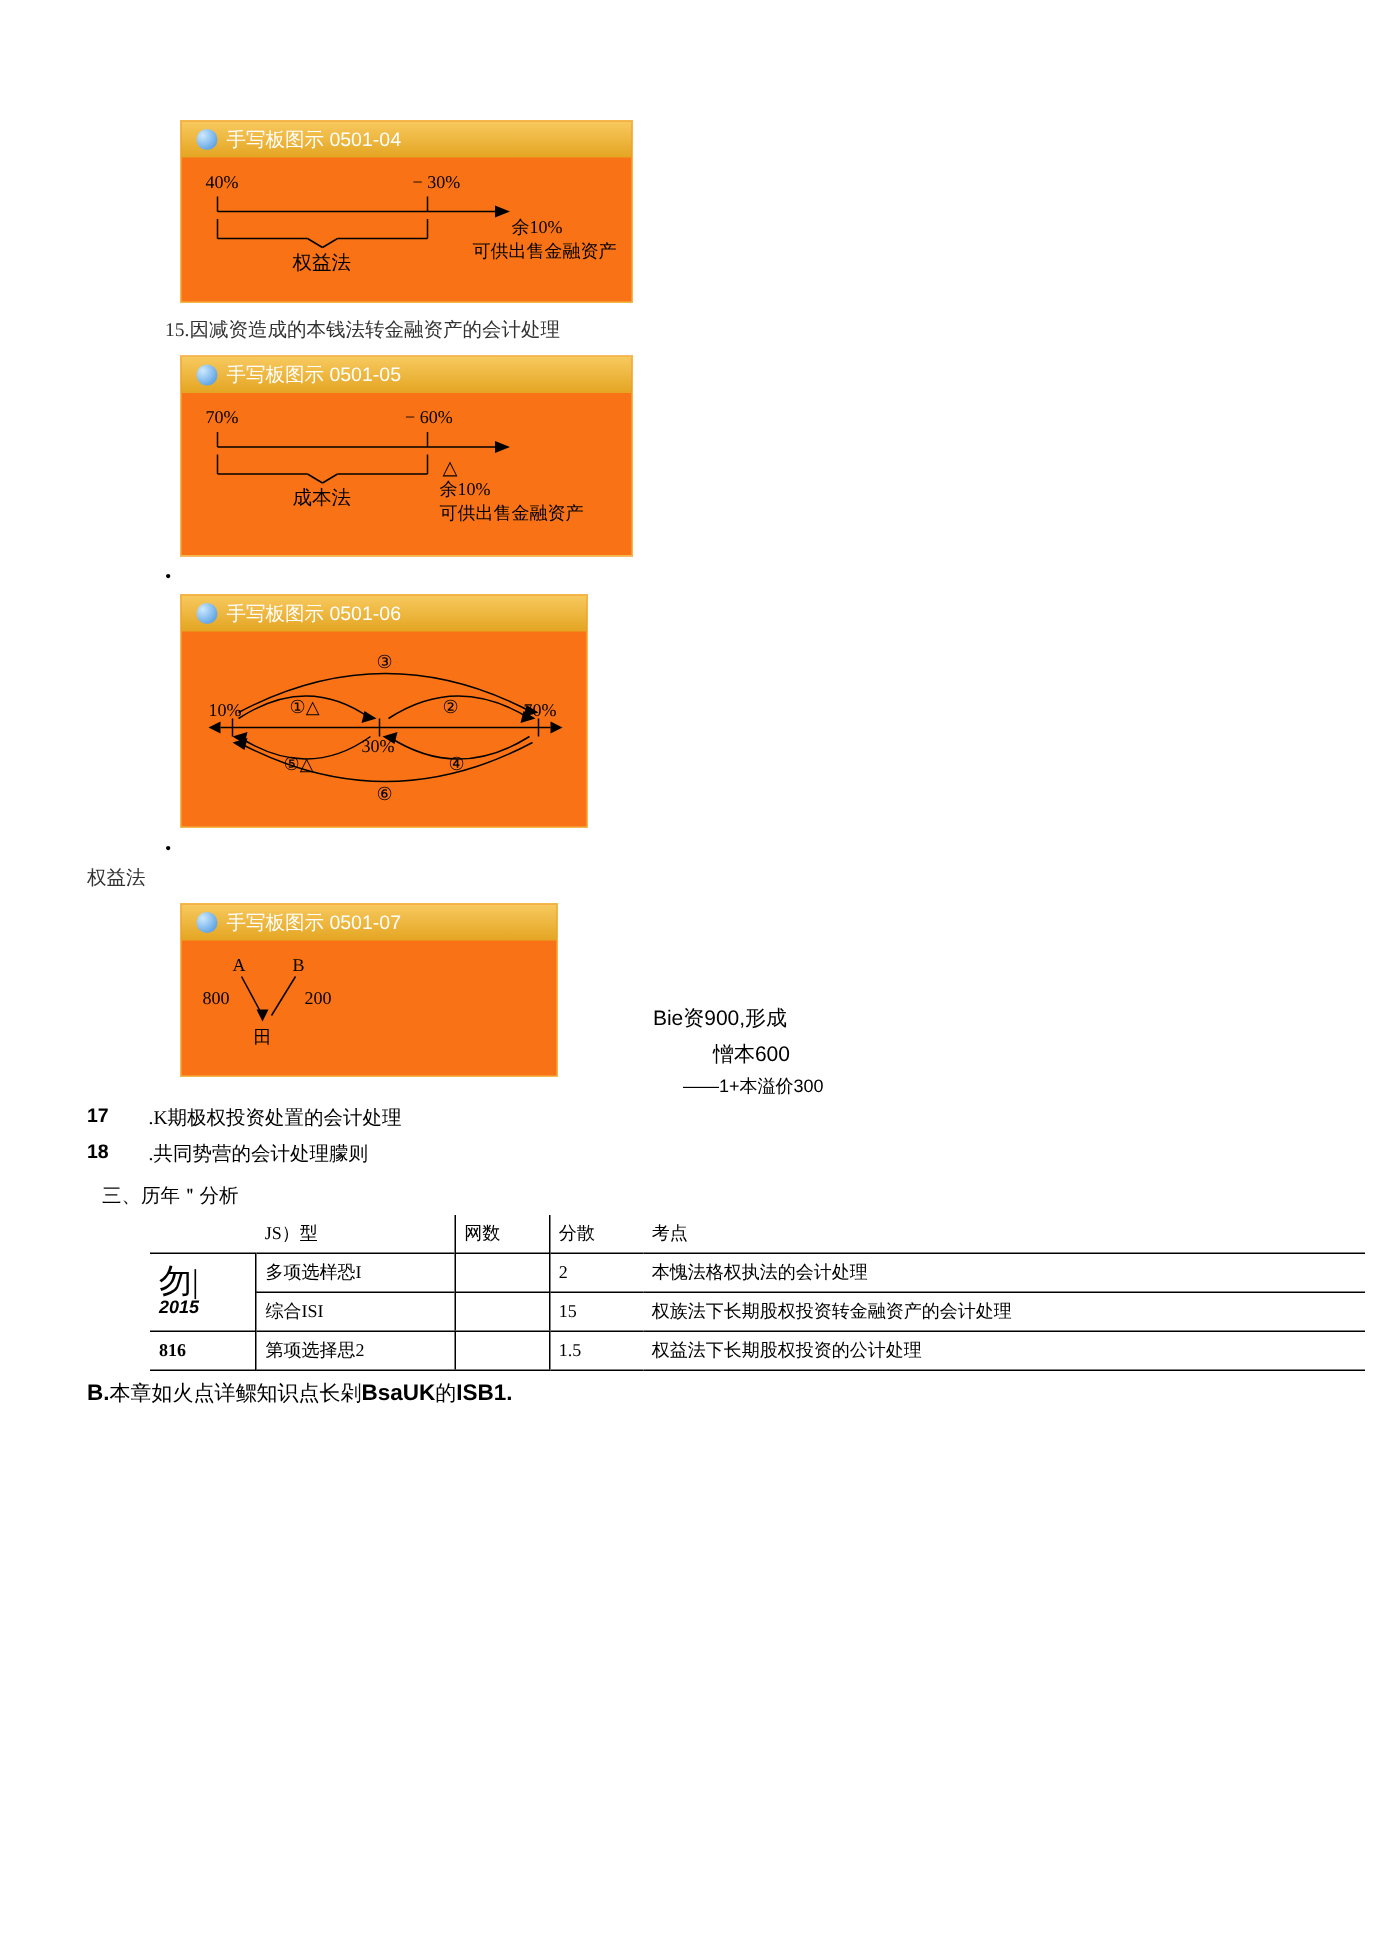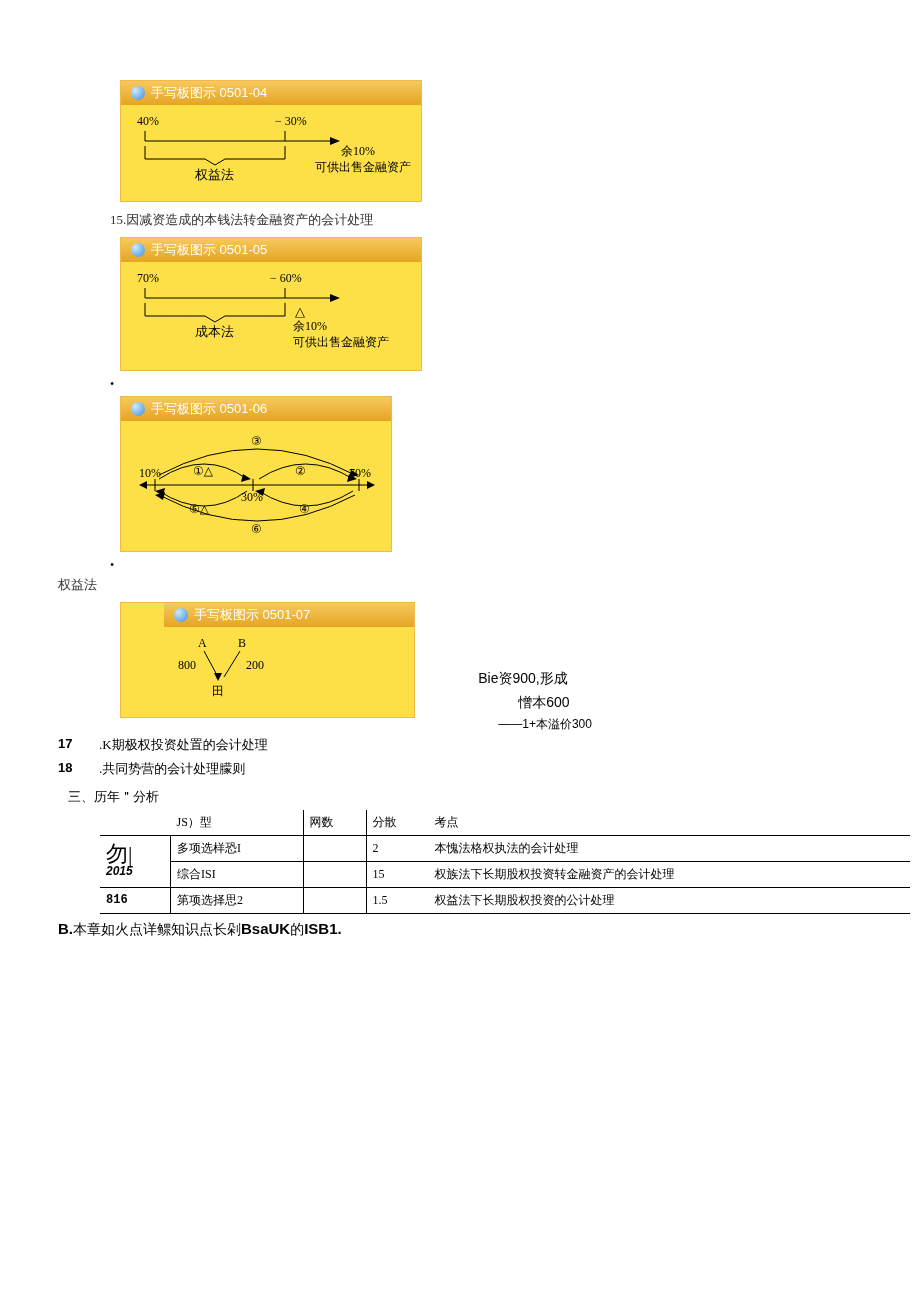--- a/index.html
+++ b/index.html
@@ -10,21 +10,21 @@
     font-size: 13px;
     color: #000;
     width: 920px;
   }
   .page {
     padding: 80px 50px 40px 50px;
   }
   .diagram-box {
     border: 1px solid #f2b94a;
     display: inline-block;
-    background: #fde047;
+    background: #f97316;
   }
   .diagram-header {
     background: linear-gradient(#f7c95e, #e4a522);
     color: #fff;
     font-size: 13px;
     padding: 3px 10px;
     display: flex;
     align-items: center;
     font-family: "Microsoft YaHei", sans-serif;
   }
@@ -214,21 +214,21 @@
           <text x="116" y="104" font-size="12">⑥</text>
         </svg>
       </div>
     </div>
   </div>
   <div class="bullet-line">•</div>
 
   <div class="para" style="margin-left:8px; margin-top:2px;">权益法</div>
 
   <div style="margin-left:70px; margin-top:6px;">
-    <div class="diagram-box" style="width:250px; display:inline-block; vertical-align:top;padding-left:43px;">
+    <div class="diagram-box" style="width:250px; display:inline-block; vertical-align:top;">
       <div class="diagram-header">
         <span class="globe"></span>
         <span>手写板图示  0501-07</span>
       </div>
       <div class="diagram-body" style="height:72px;">
         <svg class="svg-diagram" width="140" height="66">
           <text x="20" y="12" font-size="12">A</text>
           <text x="60" y="12" font-size="12">B</text>
           <text x="0" y="34" font-size="12">800</text>
           <text x="68" y="34" font-size="12">200</text>
@@ -279,21 +279,21 @@
           <td style="border-left:1px solid #000;">2</td>
           <td>本愧法格权执法的会计处理</td>
         </tr>
         <tr class="row-border-bottom">
           <td>综合ISI</td>
           <td style="border-left:1px solid #000;"></td>
           <td style="border-left:1px solid #000;">15</td>
           <td>权族法下长期股权投资转金融资产的会计处理</td>
         </tr>
         <tr class="last-row">
-          <td class="left-cell" style="font-family:Liberation Mono, monospace;font-weight:bold;">816</td>
+          <td class="left-cell" style="font-family:Liberation Serif, serif;font-weight:bold;">816</td>
           <td>第项选择思2</td>
           <td style="border-left:1px solid #000;"></td>
           <td style="border-left:1px solid #000;">1.5</td>
           <td>权益法下长期股权投资的公计处理</td>
         </tr>
       </tbody>
     </table>
   </div>
 
   <div class="footer-line">

